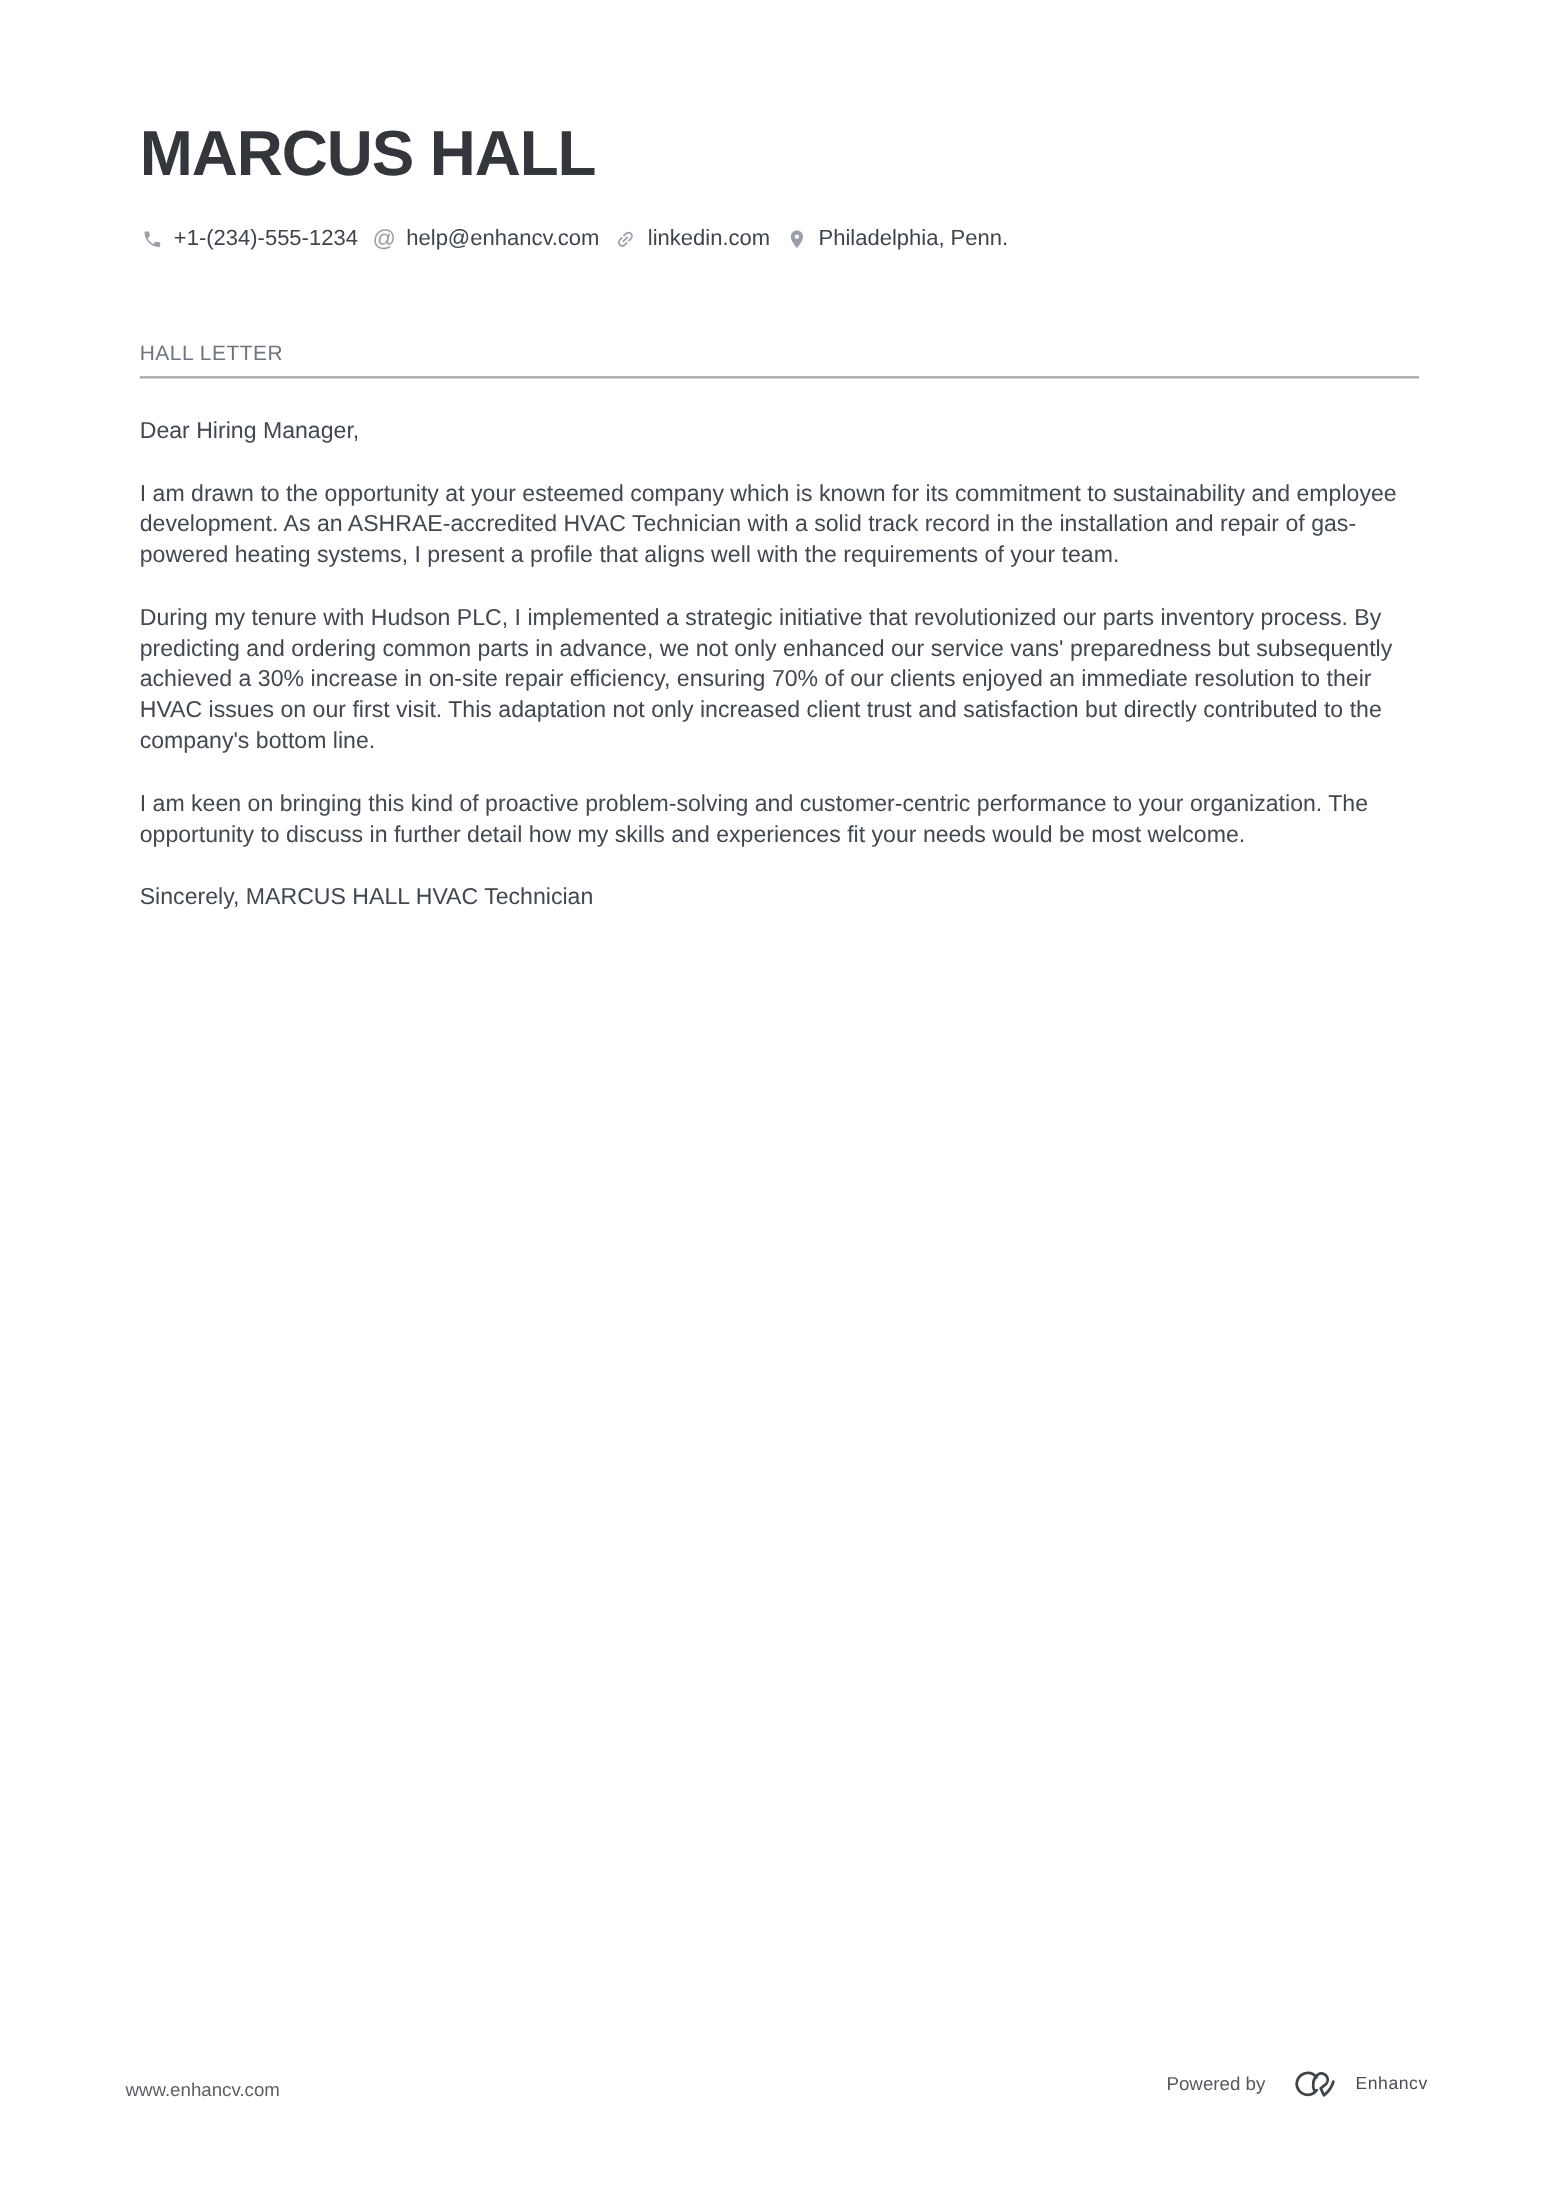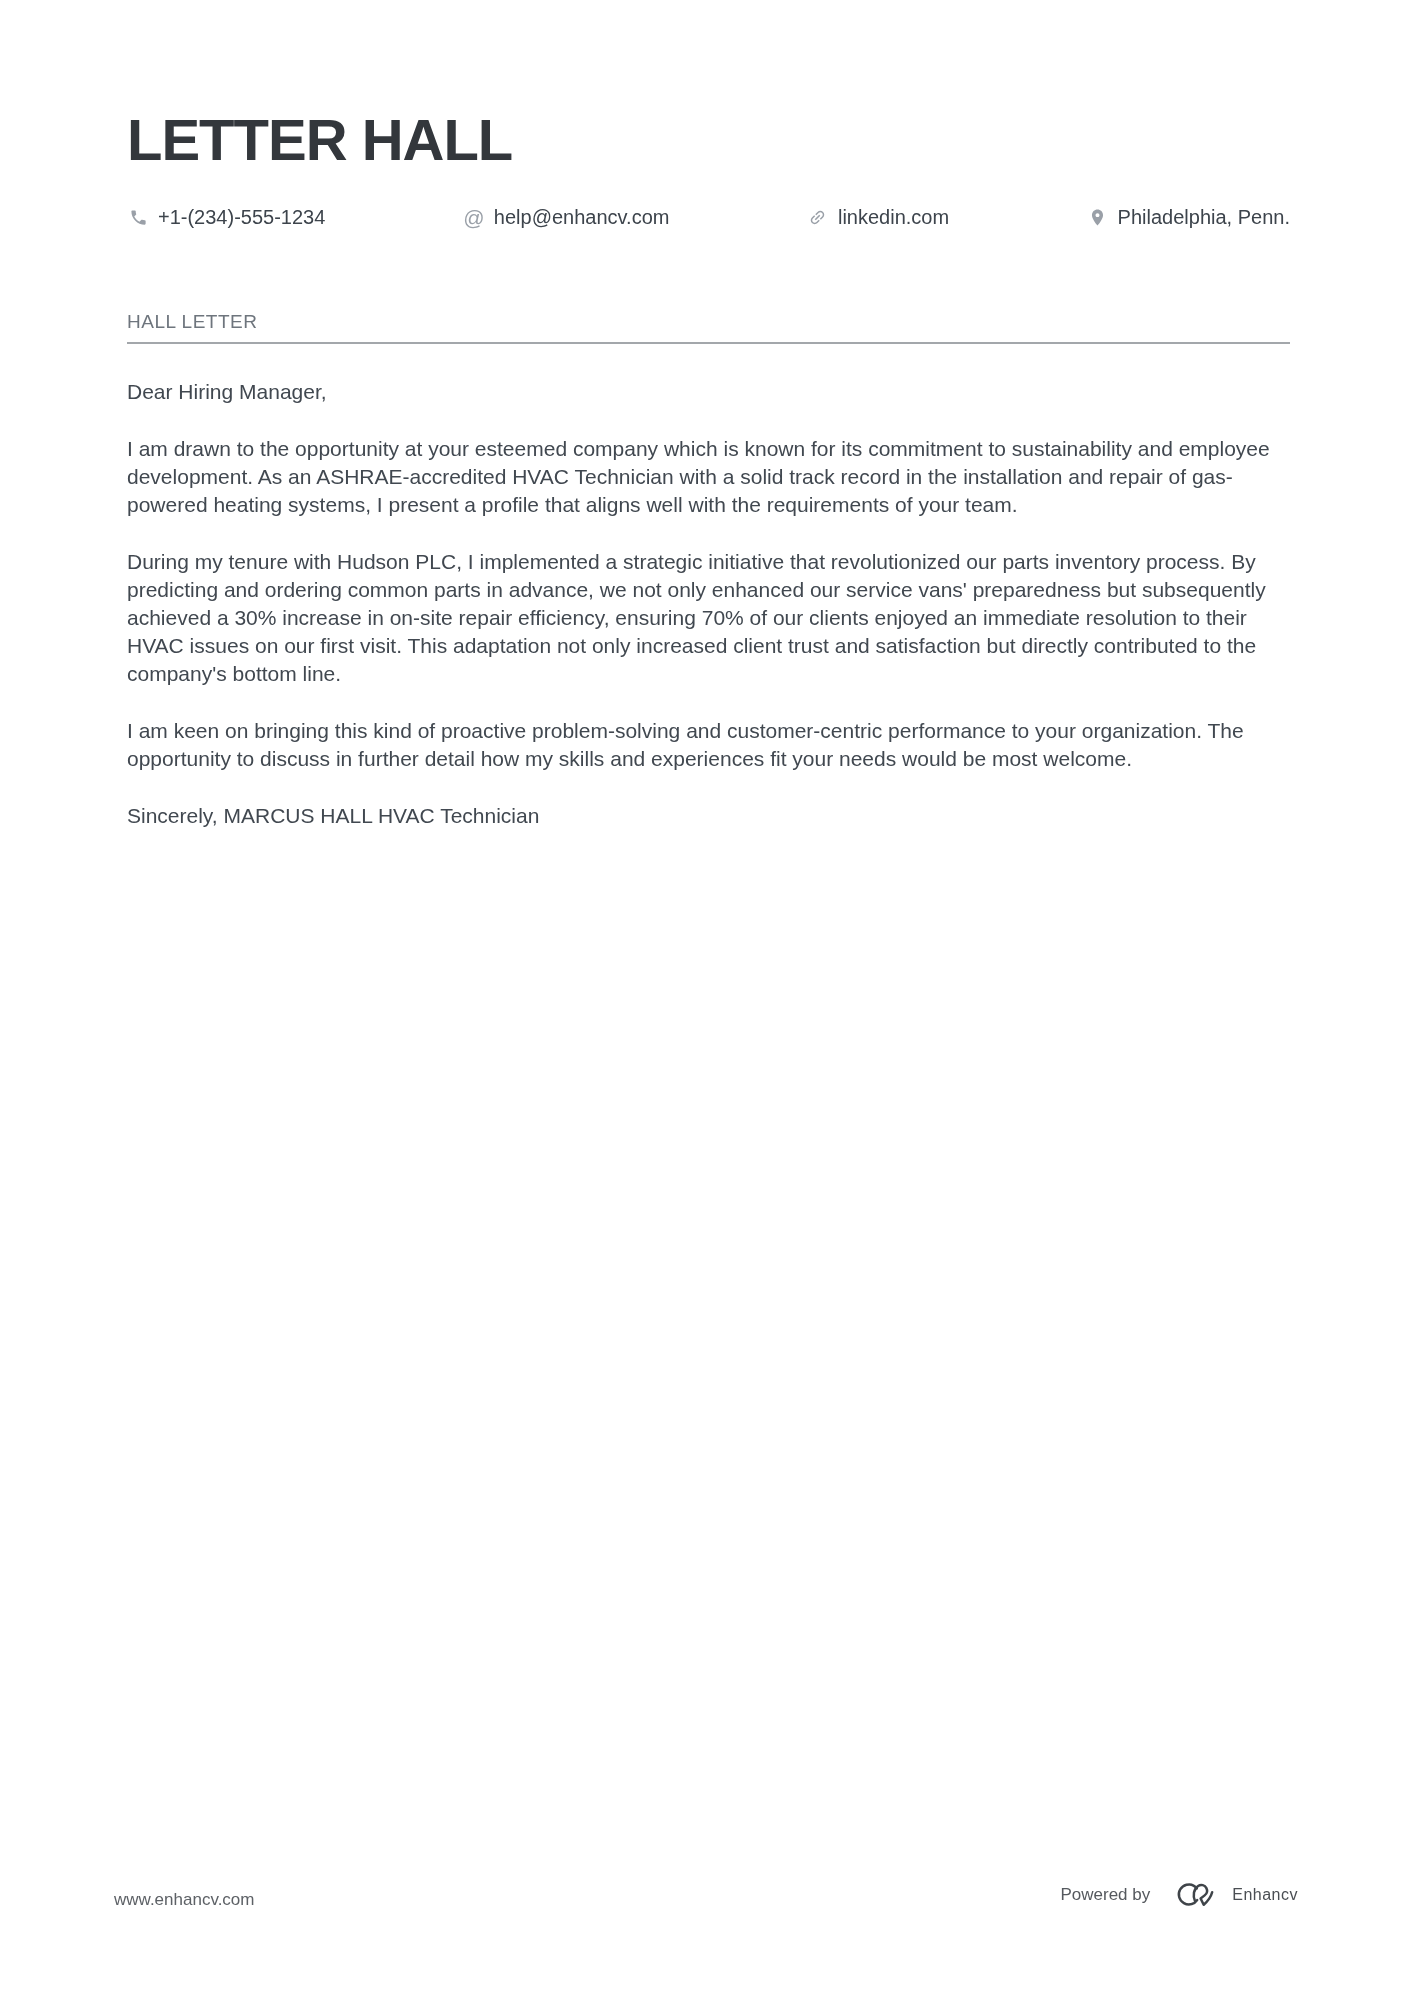--- a/index.html
+++ b/index.html
@@ -35,24 +35,23 @@
     margin-top: 14px;
     font-size: 30px;
     line-height: 1.1;
     font-weight: 400;
     color: #17aec2;
   }
   .contact-row {
     margin-top: 34px;
     display: flex;
     align-items: center;
-    gap: 37px;
+    gap: 13px;
     font-size: 20px;
     color: #3d444c;
-    justify-content: space-between;
   }
   .contact-item {
     display: flex;
     align-items: center;
     gap: 9px;
     white-space: nowrap;
   }
   .contact-item .icon {
     display: inline-flex;
     align-items: center;
@@ -117,21 +116,21 @@
     color: #4a4e53;
   }
 </style>
 </head>
 <body>
 
 <div class="page">
   <div class="content">
 
     <header>
-      <h1 class="person-name">LETTER HALL</h1>
+      <h1 class="person-name">MARCUS HALL</h1>
 
       <div class="contact-row">
 
         <div class="contact-item">
           <span class="icon">
             <svg viewBox="0 0 24 24" fill="currentColor">
               <path d="M6.62 10.79c1.44 2.83 3.76 5.14 6.59 6.59l2.2-2.2c.27-.27.67-.36 1.02-.24 1.12.37 2.33.57 3.57.57.55 0 1 .45 1 1V20c0 .55-.45 1-1 1-9.39 0-17-7.61-17-17 0-.55.45-1 1-1h3.5c.55 0 1 .45 1 1 0 1.25.2 2.45.57 3.57.11.35.03.74-.25 1.02l-2.2 2.2z"></path>
             </svg>
           </span>
           <span>+1-(234)-555-1234</span>

